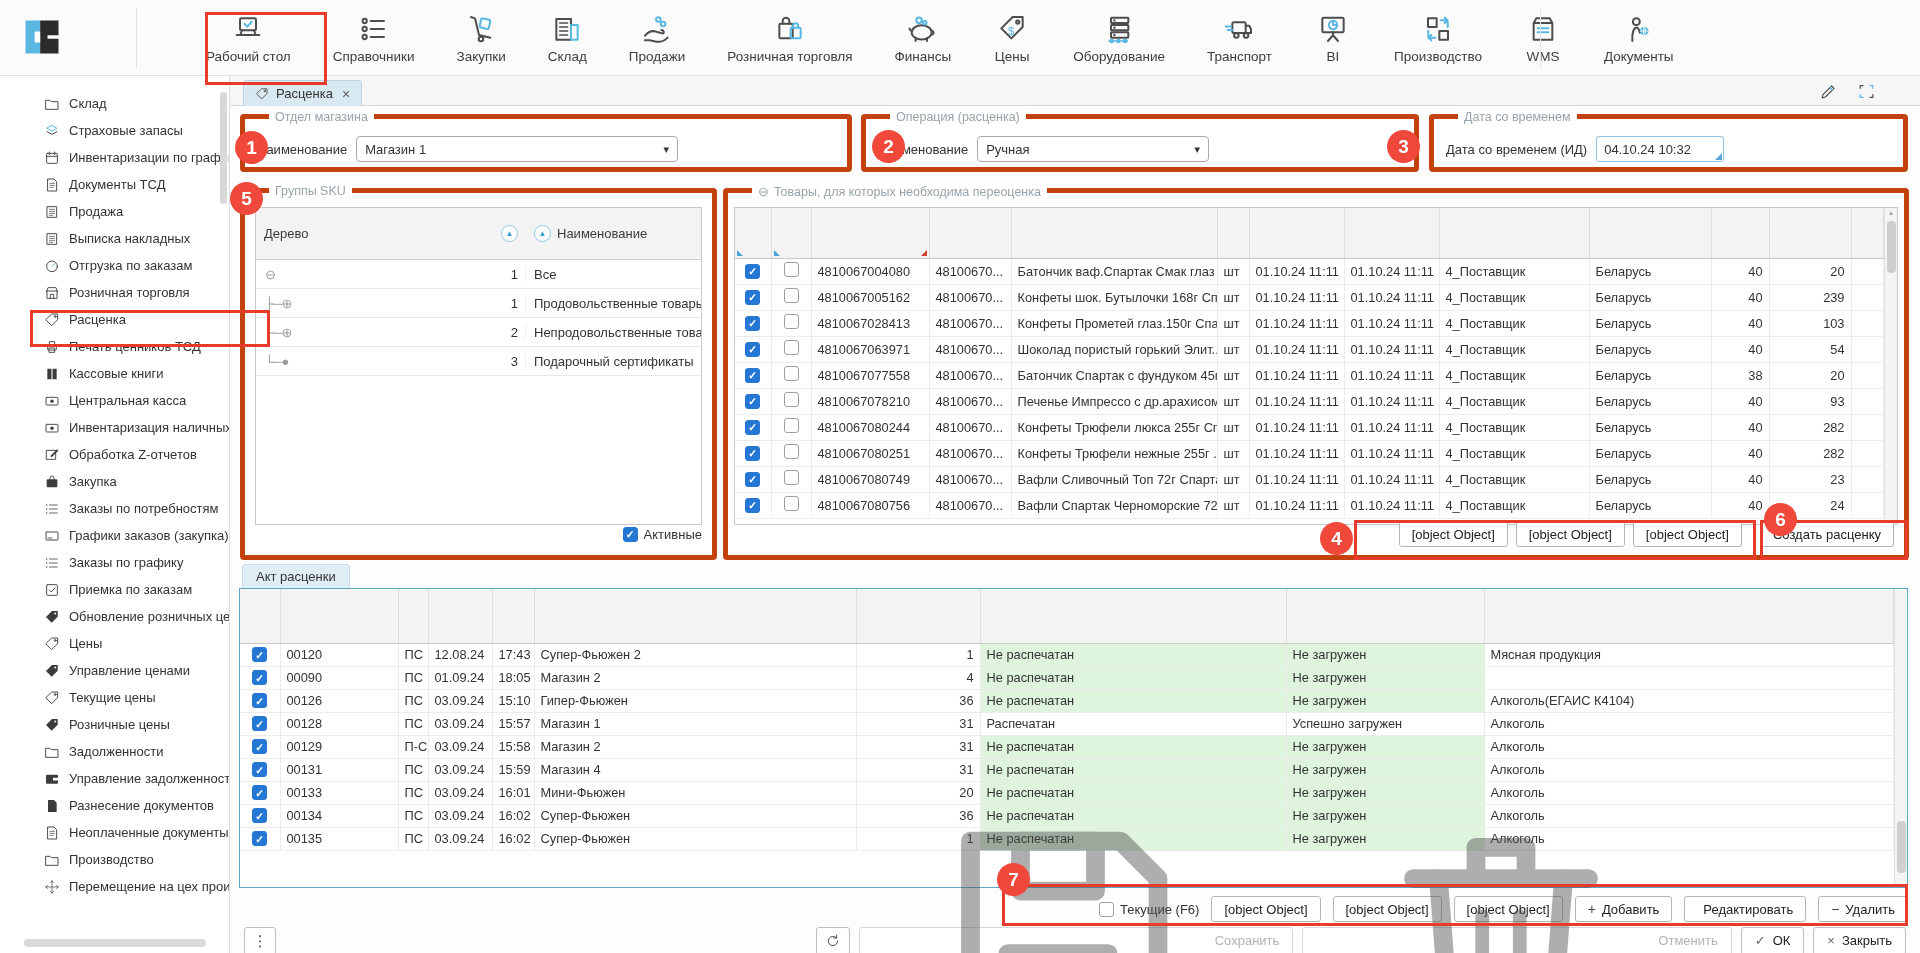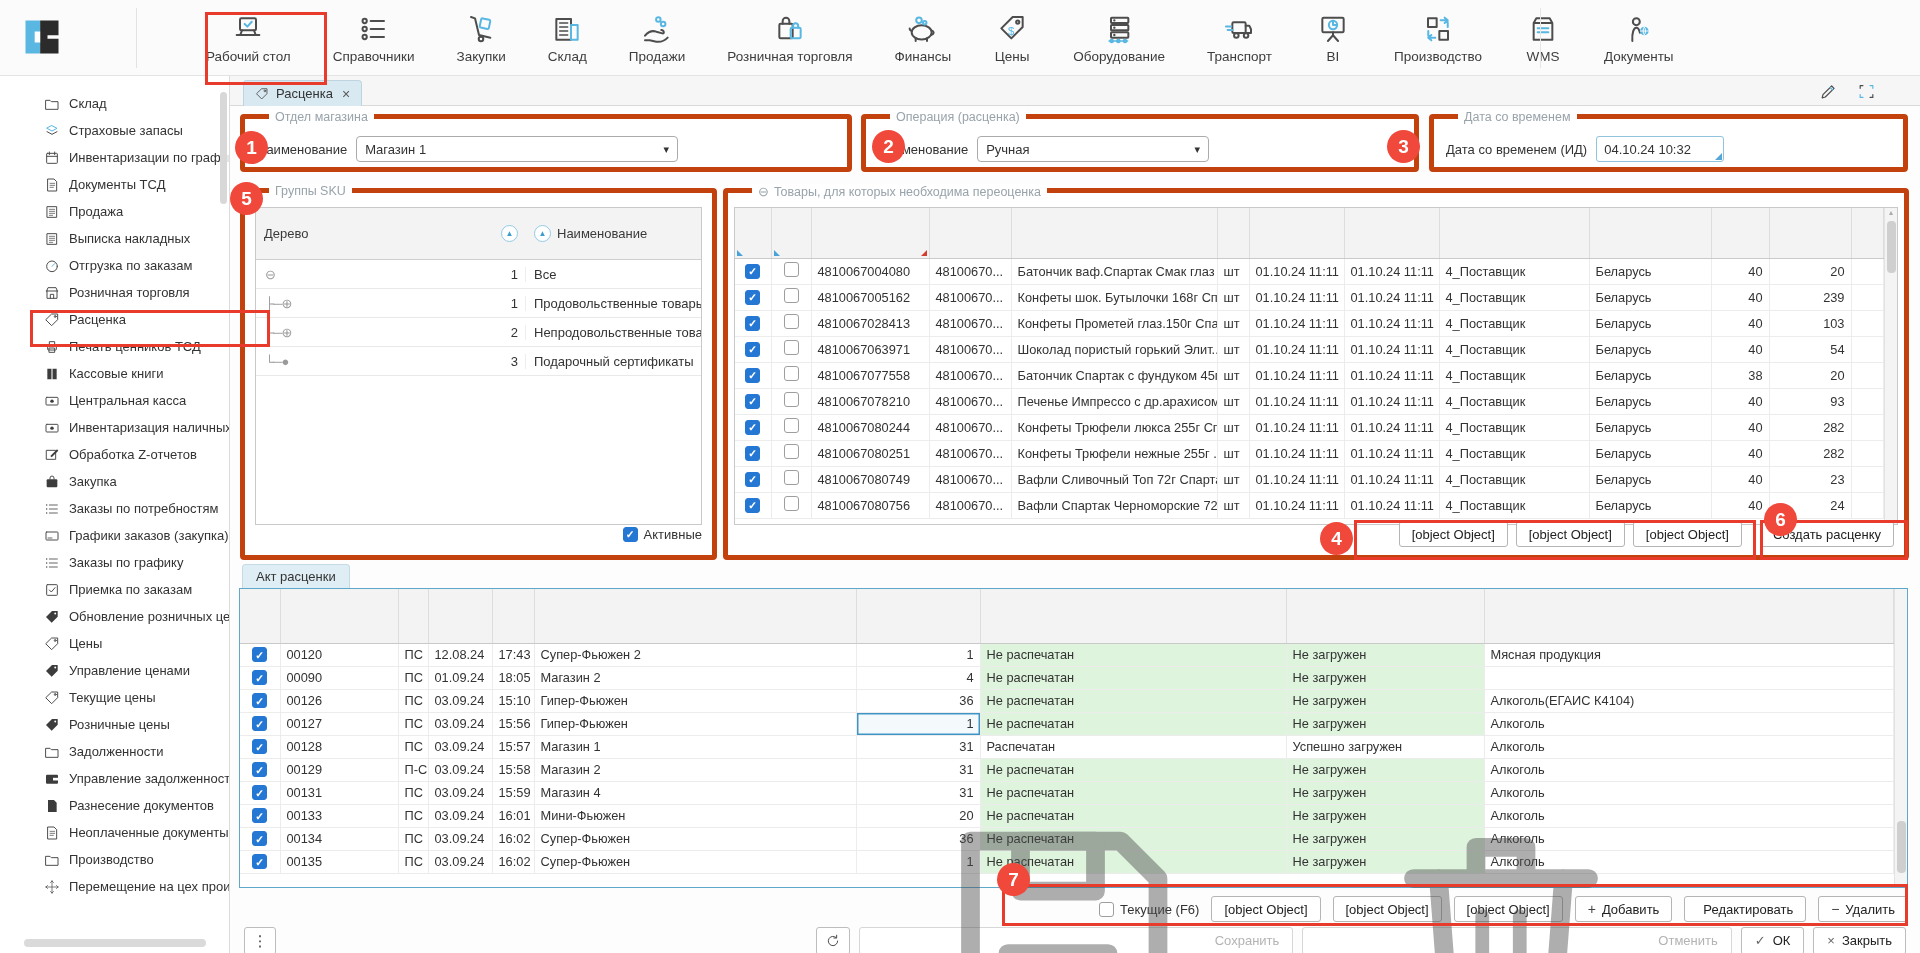--- a/index.html
+++ b/index.html
@@ -930,32 +930,20 @@
             <td><span class="cb checked"></span></td>
             <td>00126</td>
             <td>ПС</td>
             <td>03.09.24</td>
             <td>15:10</td>
             <td>Гипер-Фьюжен</td>
             <td>36</td>
             <td class="green">Не распечатан</td>
             <td class="green">Не загружен</td>
             <td>Алкоголь(ЕГАИС К4104)</td>
-          </tr>
-          <tr>
-            <td><span class="cb checked"></span></td>
-            <td>00127</td>
-            <td>ПС</td>
-            <td>03.09.24</td>
-            <td>15:56</td>
-            <td>Гипер-Фьюжен</td>
-            <td class="focus">1</td>
-            <td class="green">Не распечатан</td>
-            <td class="green">Не загружен</td>
-            <td>Алкоголь</td>
           </tr>
           <tr>
             <td><span class="cb checked"></span></td>
             <td>00128</td>
             <td>ПС</td>
             <td>03.09.24</td>
             <td>15:57</td>
             <td>Магазин 1</td>
             <td>31</td>
             <td>Распечатан</td>

